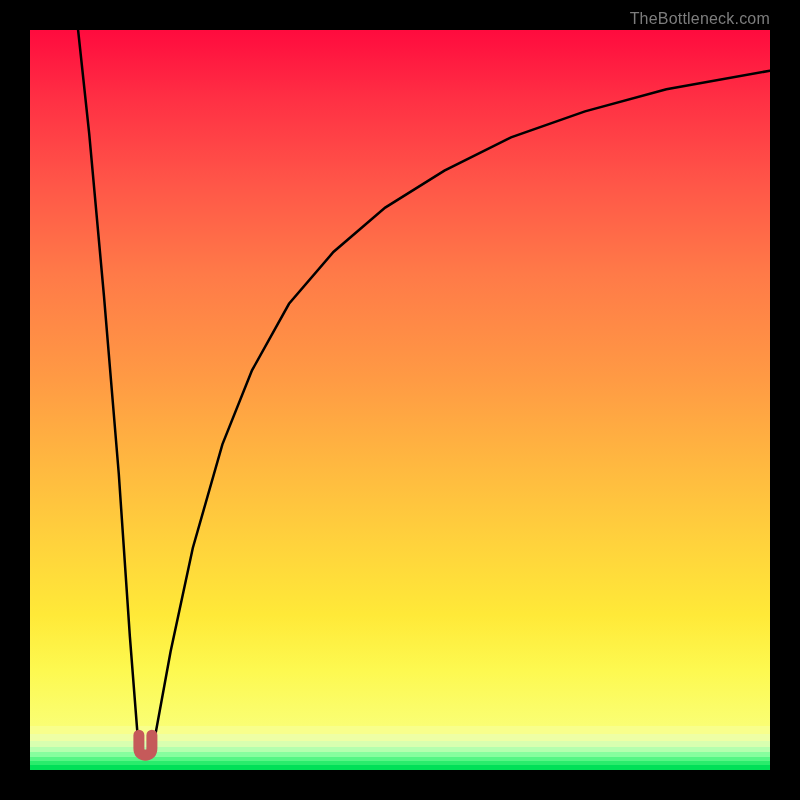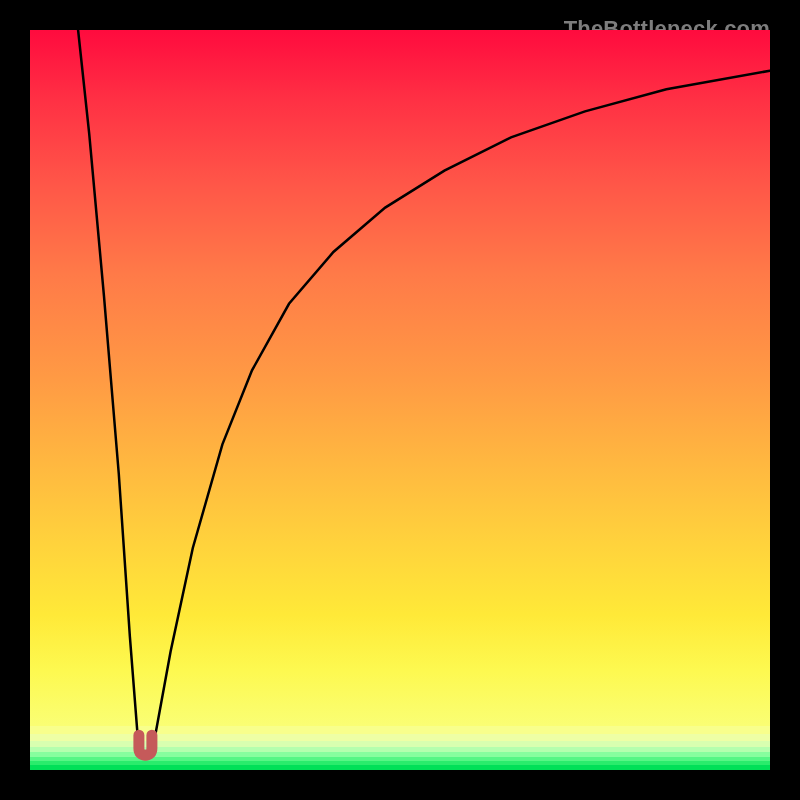--- a/index.html
+++ b/index.html
@@ -38,25 +38,25 @@
       #fafe74 100%
     );
   }
   .band {
     position: absolute;
     left: 0;
     width: 740px;
   }
   .watermark {
     position: absolute;
-    top: 16px;
+    top: 10px;
     right: 30px;
     color: #7d7d7d;
-    font-size: 22px;
-    font-weight: 700;
+    font-size: 16px;
+    font-weight: 400;
     letter-spacing: 0.2px;
     user-select: none;
   }
   svg.curves {
     position: absolute;
     left: 0;
     top: 0;
     width: 740px;
     height: 740px;
     overflow: visible;

